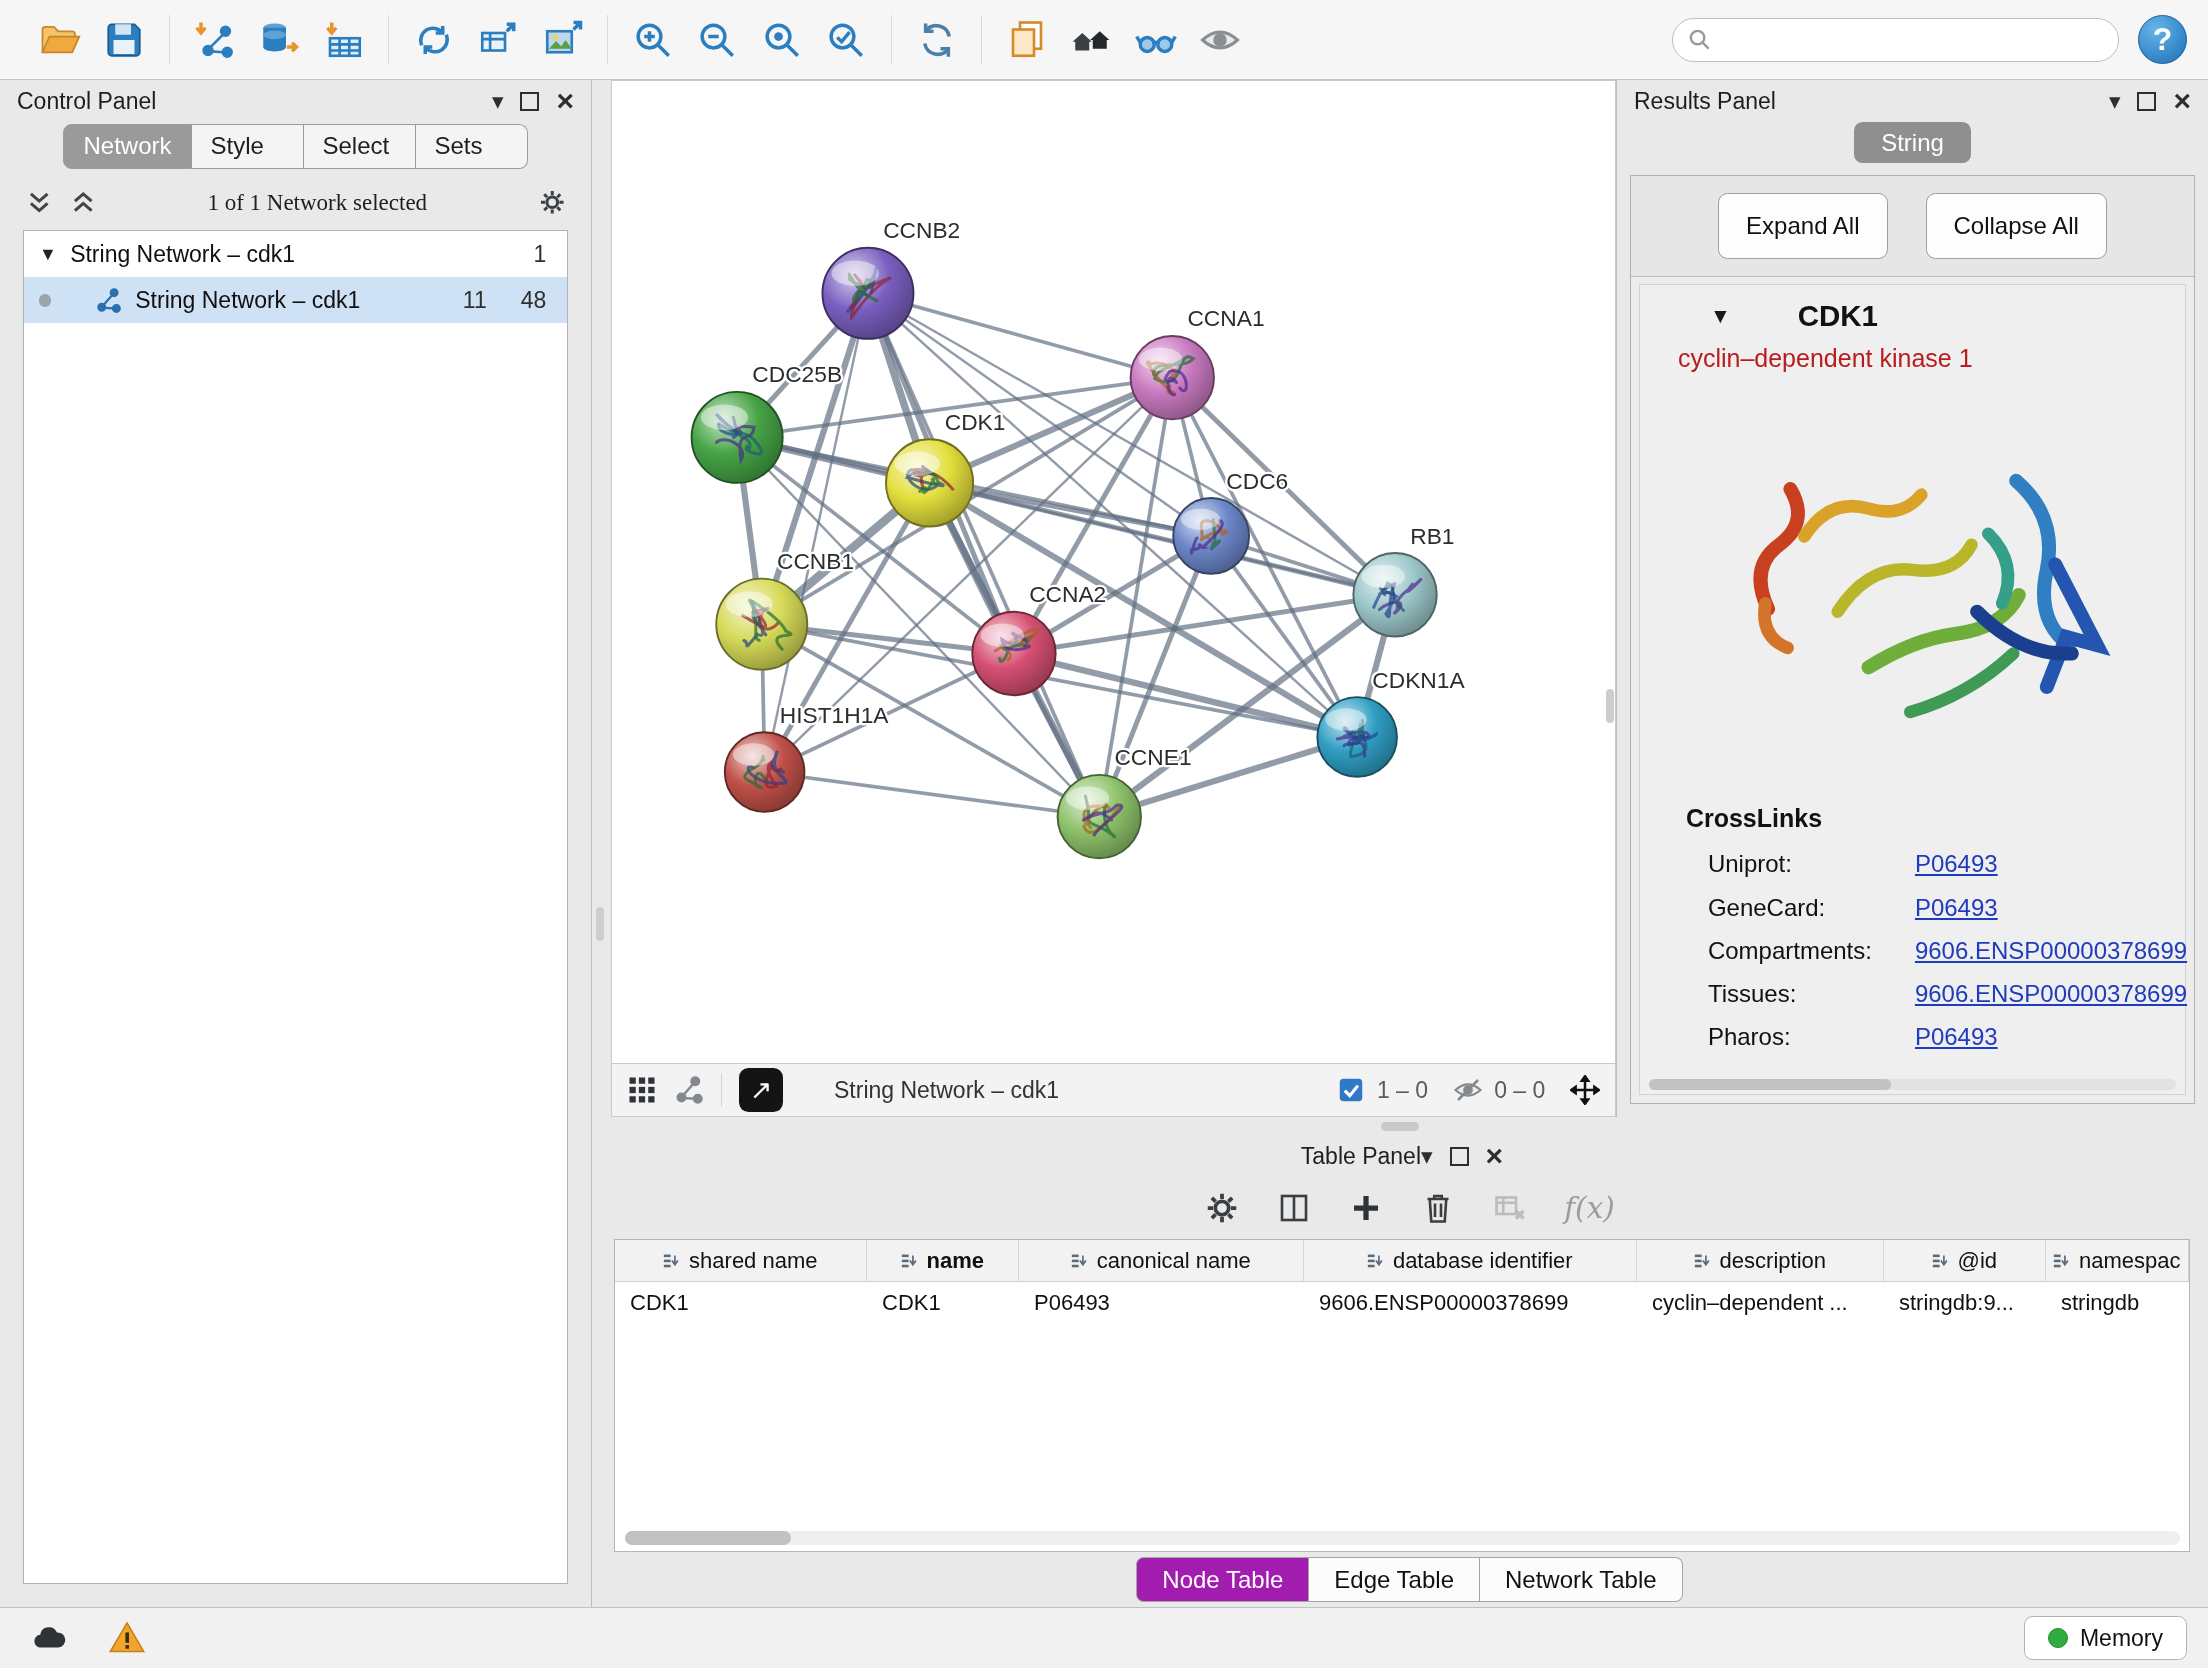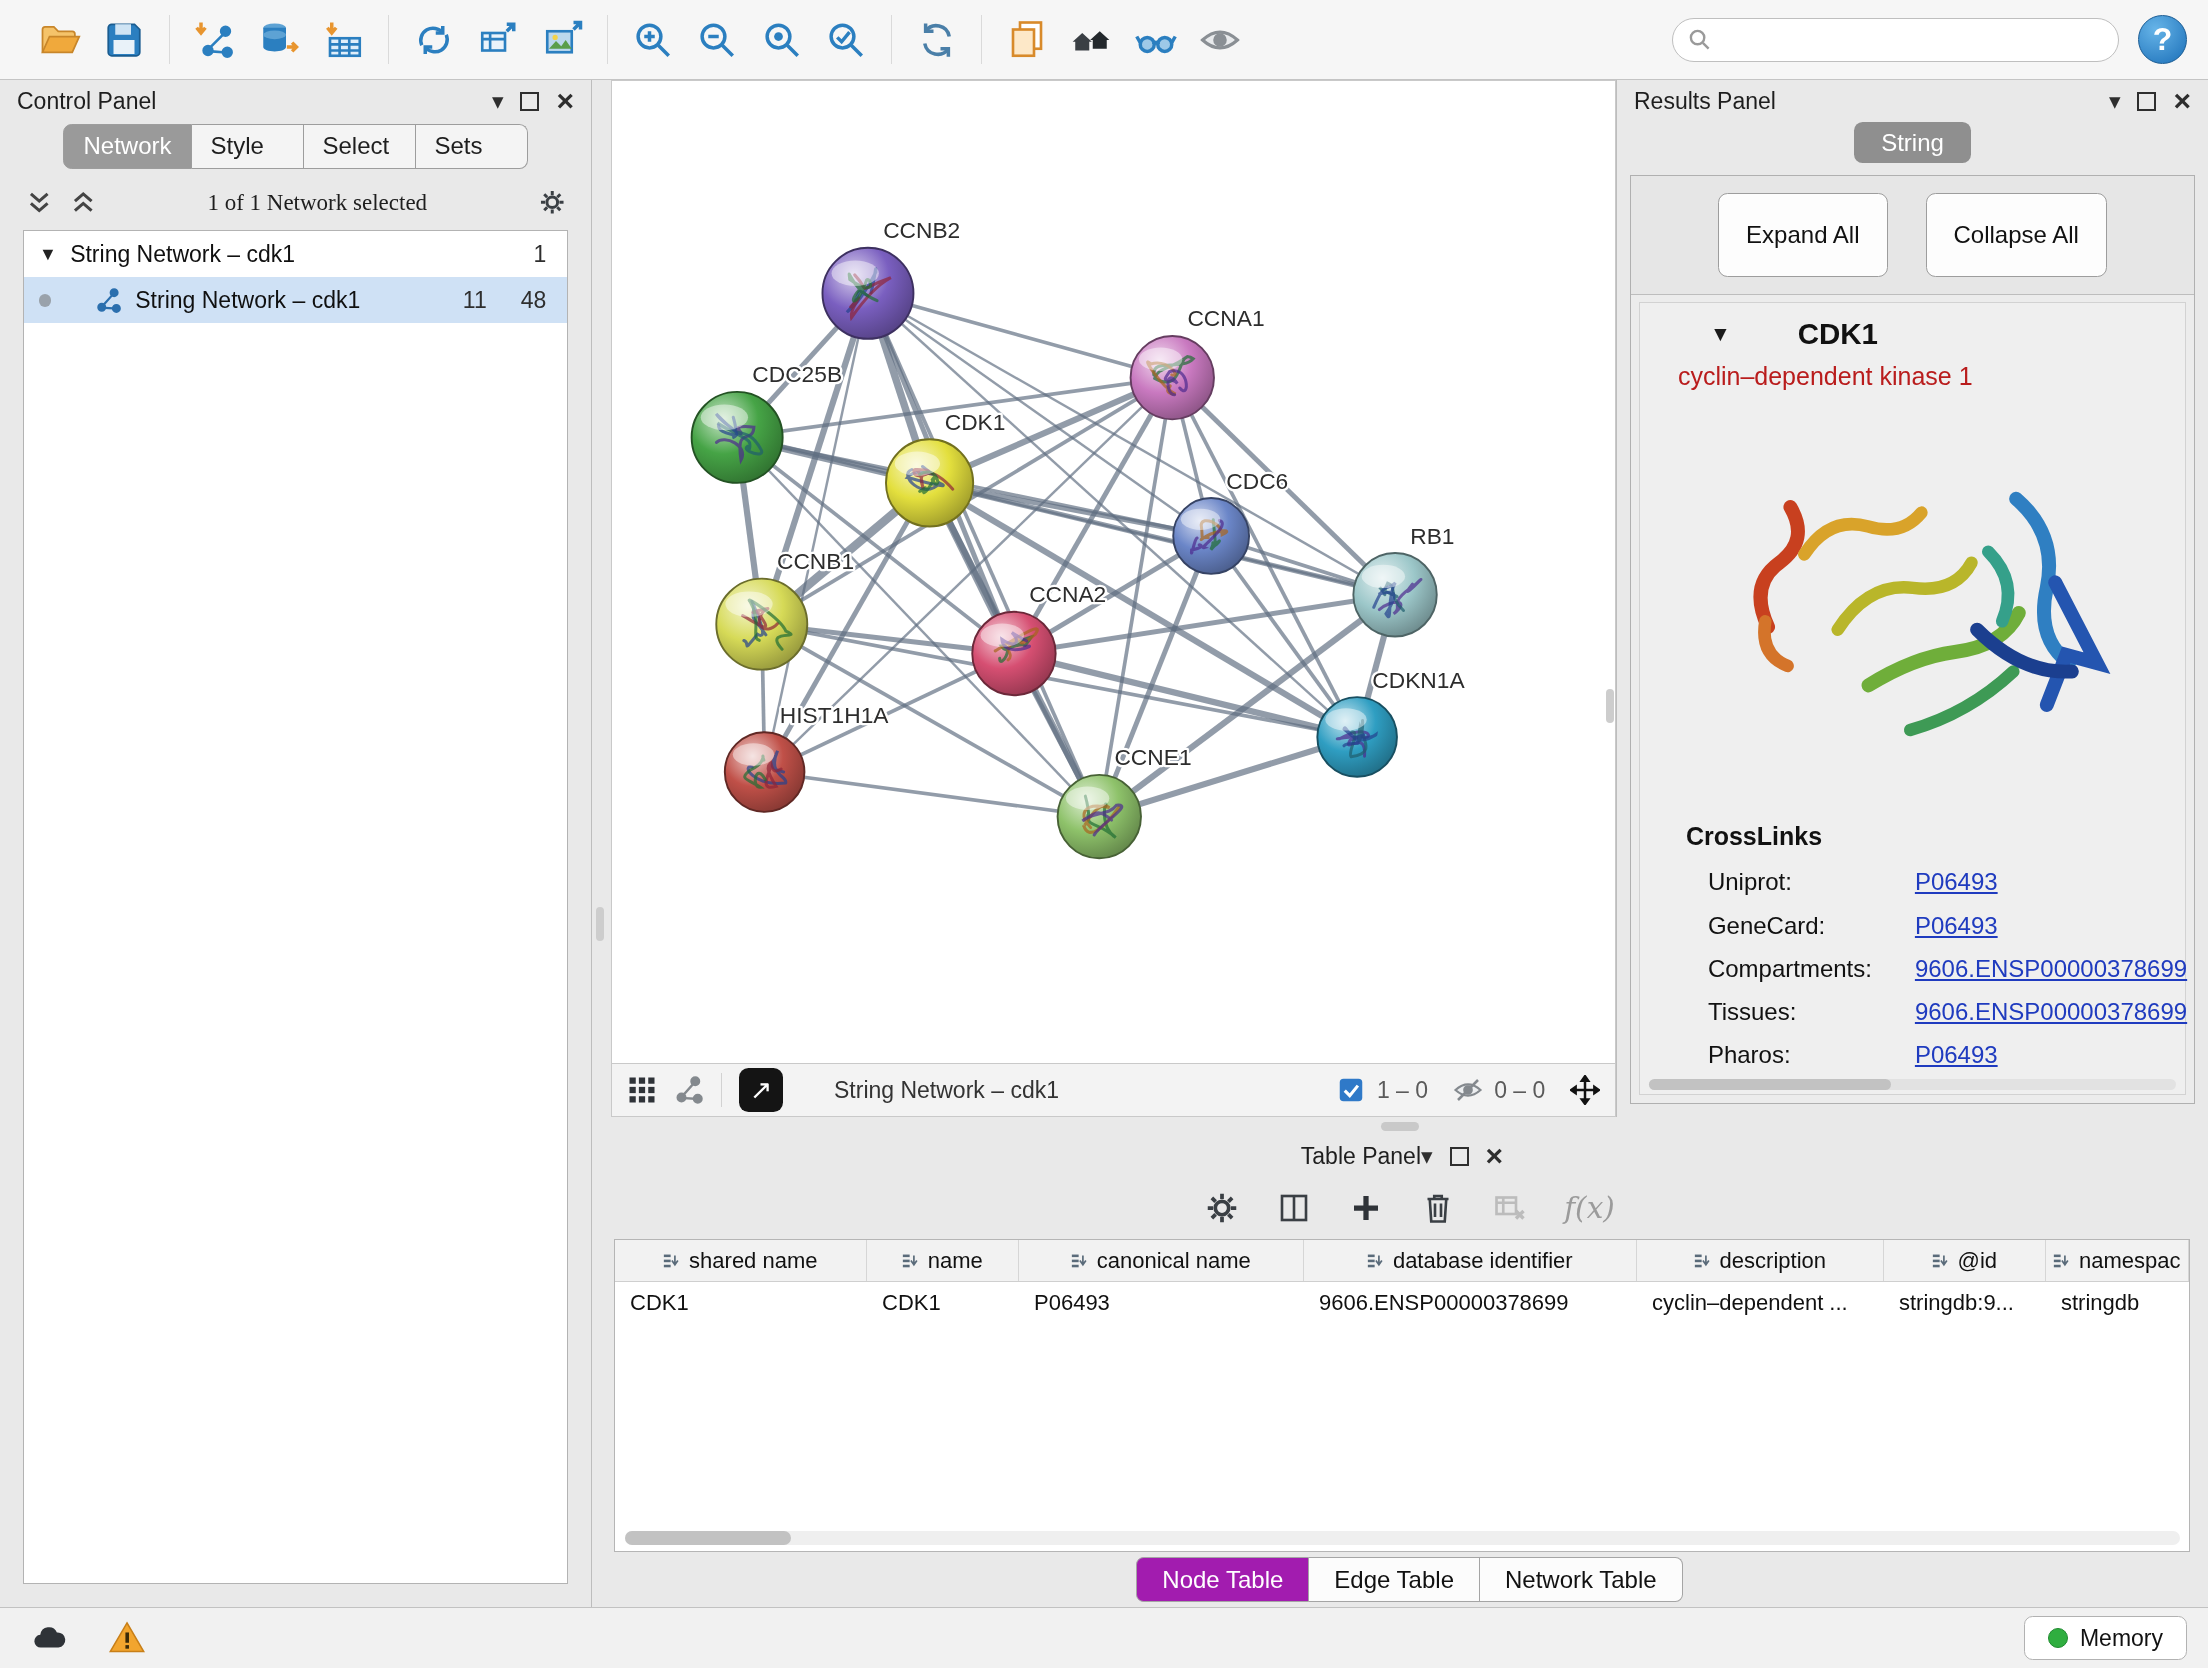--- a/index.html
+++ b/index.html
@@ -71,21 +71,21 @@
   .nf-export { width:44px; height:44px; background:#141414; border-radius:9.5px; color:#fff; display:flex; align-items:center; justify-content:center; font-size:27px; }
   .nf-title { font-size:23px; color:#333; margin-left:34px; }
   .nf-right { margin-left:auto; display:flex; align-items:center; gap:11.4px; font-size:23px; color:#5a5a5a; }
   .nf-count { margin-right:13.3px; }
 
   
   .results-panel { width:592px; flex:none; background:#e9e9e9; border-left:1px solid #bdbdbd; display:flex; flex-direction:column; min-height:0; }
   .rp-tab { align-self:center; background:#8f8f8f; color:#fff; font-size:24px; padding:6.7px 27px; border-radius:8.6px; margin:0 0 11.4px; }
   .rp-box { flex:1; margin:0 13.3px 13.3px; border:1px solid #b0b0b0; background:#ececec; display:flex; flex-direction:column; overflow:hidden; min-height:0; }
   .rp-actions { display:flex; justify-content:center; gap:38px; padding:17px 0; background:#e6e6e6; border-bottom:1px solid #bdbdbd; }
-  .rp-btn { background:#fdfdfd; border:1px solid #9d9d9d; border-radius:9.5px; font-size:24px; padding:27px 27px; color:#111; }
+  .rp-btn { background:#fdfdfd; border:1px solid #9d9d9d; border-radius:9.5px; font-size:24px; padding:18px 27px; color:#111; }
   .rp-content { flex:1; background:#efefef; border:1px solid #d2d2d2; margin:7.6px; display:flex; flex-direction:column; min-height:0; position:relative; }
   .rp-prot-header { display:flex; align-items:center; padding:13.3px 0 9.5px 70px; gap:67px; }
   .rp-prot-name { font-size:29.5px; font-weight:bold; color:#111; }
   .rp-expander { font-size:21px; color:#1a1a1a; }
   .rp-desc { font-size:25px; color:#b91c1c; padding:1.9px 23px 9.5px 38px; }
   .rp-img { display:block; margin:15px auto 5.7px; width:418px; height:380px; }
   .rp-cross-title { font-size:25px; font-weight:bold; color:#111; padding:21px 0 9.5px 46px; }
   .rp-link-row { display:flex; align-items:center; font-size:24px; padding:7.6px 0 7.6px 68px; }
   .rp-link-label { width:207px; color:#111; flex:none; }
   .rp-link { color:#1f3bbf; text-decoration:underline; }
@@ -753,21 +753,21 @@
           <div class="tp-head-row">
               <div class="tp-col-h" style="width: 252px;">
                 <svg viewBox="0 0 20 20">
                   <rect x="1" y="3" width="8" height="3" fill="#5a6b7a"></rect>
                   <rect x="1" y="9" width="8" height="3" fill="#5a6b7a"></rect>
                   <rect x="1" y="15" width="8" height="3" fill="#5a6b7a"></rect>
                   <path d="M14 4 v9 m-3.5-3 l3.5 5 3.5-5" stroke="#5a6b7a" stroke-width="2" fill="none"></path>
                 </svg>
                 <span>shared name</span>
               </div>
-              <div class="tp-col-h" style="width: 152px;">
+              <div class="tp-col-h" style="width: 152px; font-weight: bold;">
                 <svg viewBox="0 0 20 20">
                   <rect x="1" y="3" width="8" height="3" fill="#5a6b7a"></rect>
                   <rect x="1" y="9" width="8" height="3" fill="#5a6b7a"></rect>
                   <rect x="1" y="15" width="8" height="3" fill="#5a6b7a"></rect>
                   <path d="M14 4 v9 m-3.5-3 l3.5 5 3.5-5" stroke="#5a6b7a" stroke-width="2" fill="none"></path>
                 </svg>
                 <span>name</span>
               </div>
               <div class="tp-col-h" style="width: 285px;">
                 <svg viewBox="0 0 20 20">

